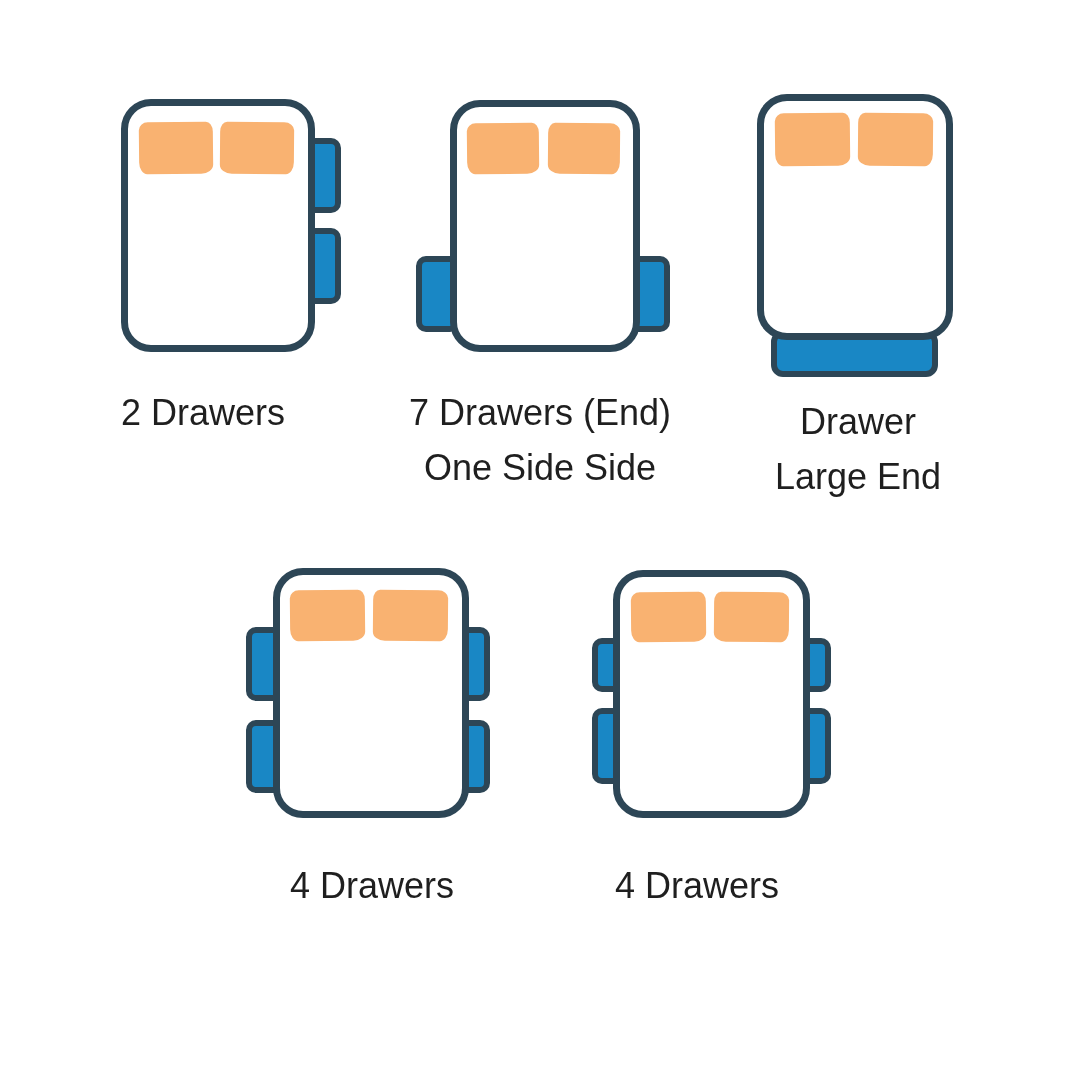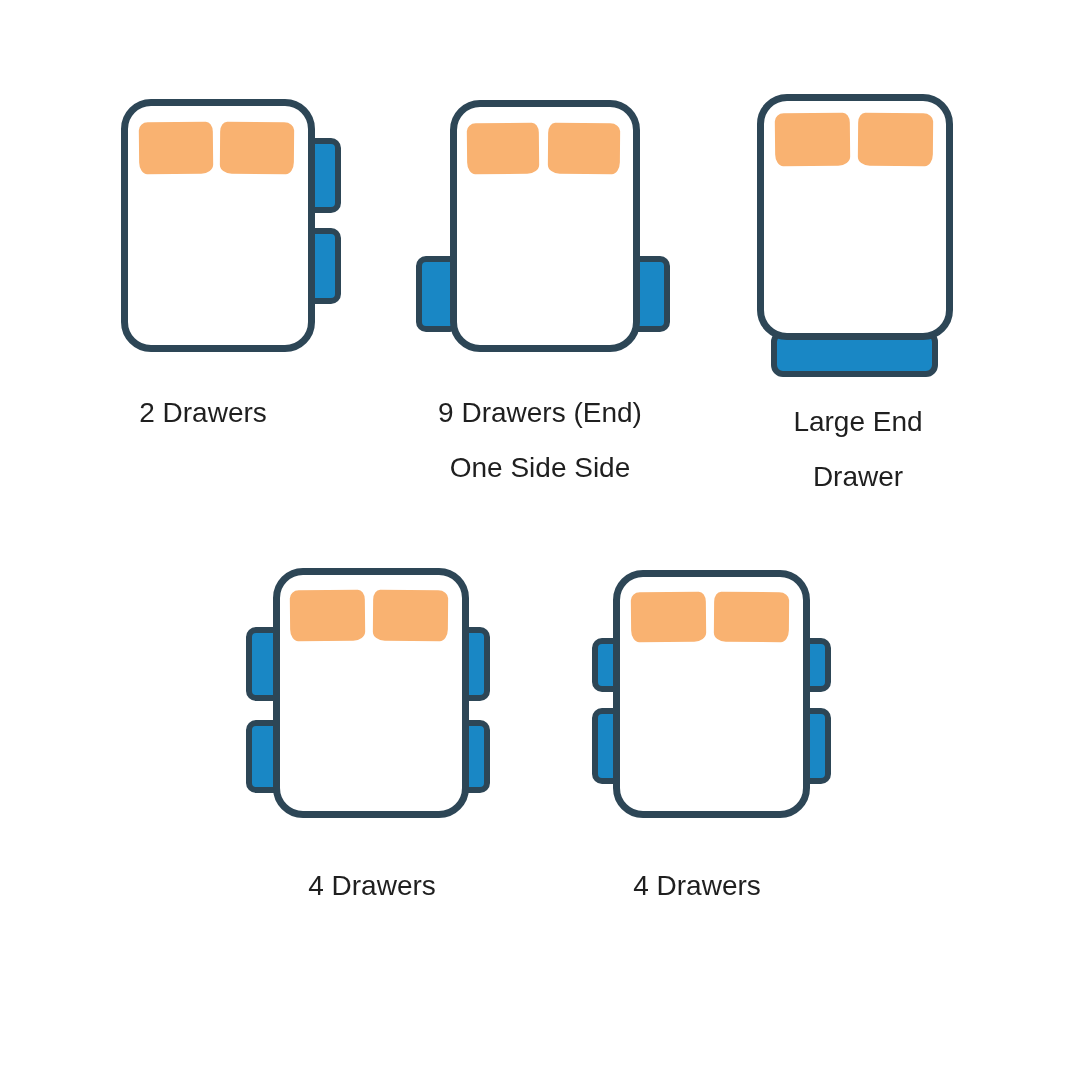--- a/index.html
+++ b/index.html
@@ -40,21 +40,21 @@
     position:absolute;
     background:var(--pillow-orange);
     z-index:3;
   }
   .pillow.p-a{border-radius:9px 7px 12px 8px / 8px 10px 9px 12px;transform:rotate(-0.6deg);}
   .pillow.p-b{border-radius:7px 10px 8px 12px / 10px 8px 12px 9px;transform:rotate(0.5deg);}
   .fig-label{
     position:absolute;
     z-index:4;
     color:var(--label-text);
-    font-size:28px;
+    font-size:36px;
     line-height:55px;
     text-align:center;
     white-space:nowrap;
   }
 </style>
 </head>
 <body>
 
 <div class="canvas">
 
@@ -69,33 +69,33 @@
     </div>
   </div>
 
   <div class="figure">
     <div class="drawer" style="left:416px;top:256px;width:44px;height:76px;"></div>
     <div class="drawer" style="left:628px;top:256px;width:42px;height:76px;"></div>
     <div class="bed-body" style="left:450px;top:100px;width:190px;height:252px;"></div>
     <div class="pillow p-a" style="left:467px;top:123px;width:72px;height:51px;"></div>
     <div class="pillow p-b" style="left:548px;top:123px;width:72px;height:51px;"></div>
     <div class="fig-label" style="left:390px;top:385px;width:300px;">
-      <div>9 Drawers (End)</div>
+      <div>7 Drawers (End)</div>
       <div>One Side Side</div>
     </div>
   </div>
 
   <div class="figure">
     <div class="drawer" style="left:771px;top:330px;width:167px;height:47px;border-radius:12px;"></div>
     <div class="bed-body" style="left:757px;top:94px;width:196px;height:246px;"></div>
     <div class="pillow p-a" style="left:775px;top:113px;width:75px;height:53px;"></div>
     <div class="pillow p-b" style="left:858px;top:113px;width:75px;height:53px;"></div>
     <div class="fig-label" style="left:728px;top:394px;width:260px;">
+      <div>Drawer</div>
       <div>Large End</div>
-      <div>Drawer</div>
     </div>
   </div>
 
   <div class="figure">
     <div class="drawer" style="left:246px;top:627px;width:40px;height:74px;"></div>
     <div class="drawer" style="left:246px;top:720px;width:40px;height:73px;"></div>
     <div class="drawer" style="left:452px;top:627px;width:38px;height:74px;"></div>
     <div class="drawer" style="left:452px;top:720px;width:38px;height:73px;"></div>
     <div class="bed-body" style="left:273px;top:568px;width:196px;height:250px;"></div>
     <div class="pillow p-a" style="left:290px;top:590px;width:75px;height:51px;"></div>

